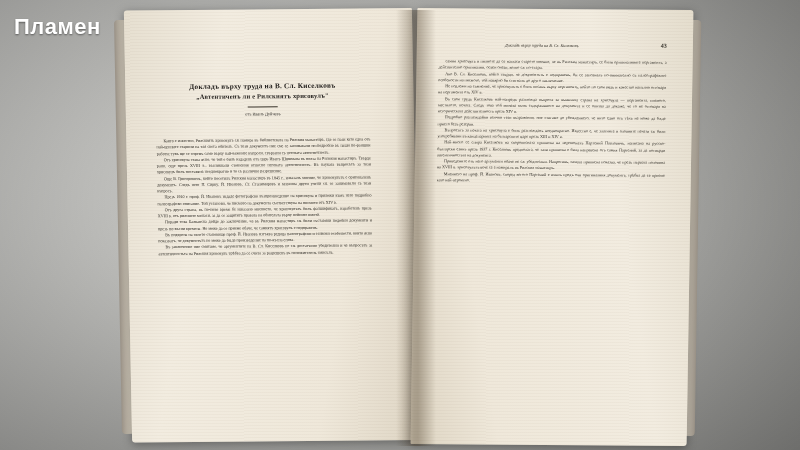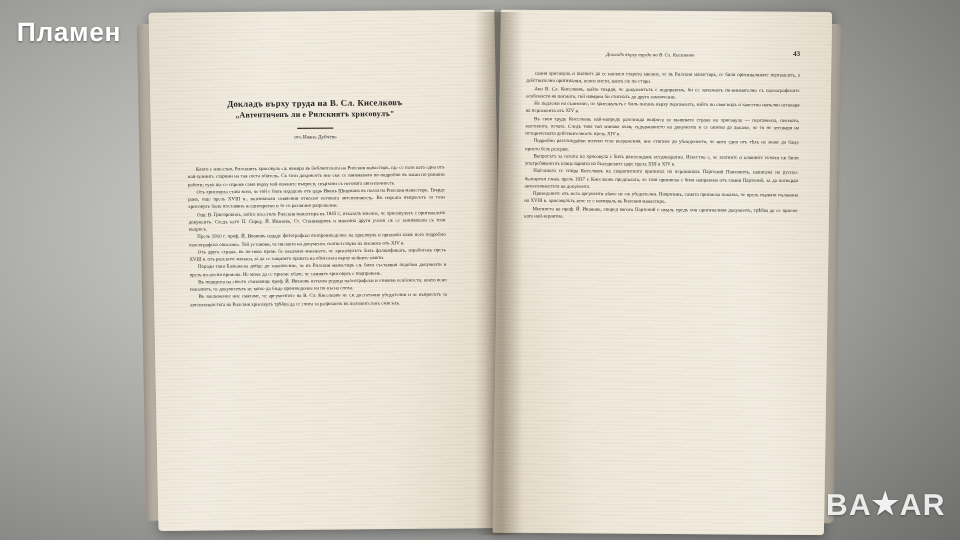--- a/index.html
+++ b/index.html
@@ -279,16 +279,13 @@
         <p class="p">Мнението на проф. Й. Ивановъ, според когото Партений е ималъ предъ очи оригиналния документъ, трѣбва да се приеме като най-вероятно.</p>
       </div>
       <div class="grain"></div>
     </div>
 
     <div class="gutter"></div>
   </div>
 
   <div class="wm-plamen">Пламен</div>
 
-  <div class="wm-bazar">
-    <span>BA</span><span class="star">★</span><span>AR</span>
-  </div>
 </div>
 
 </body></html>

